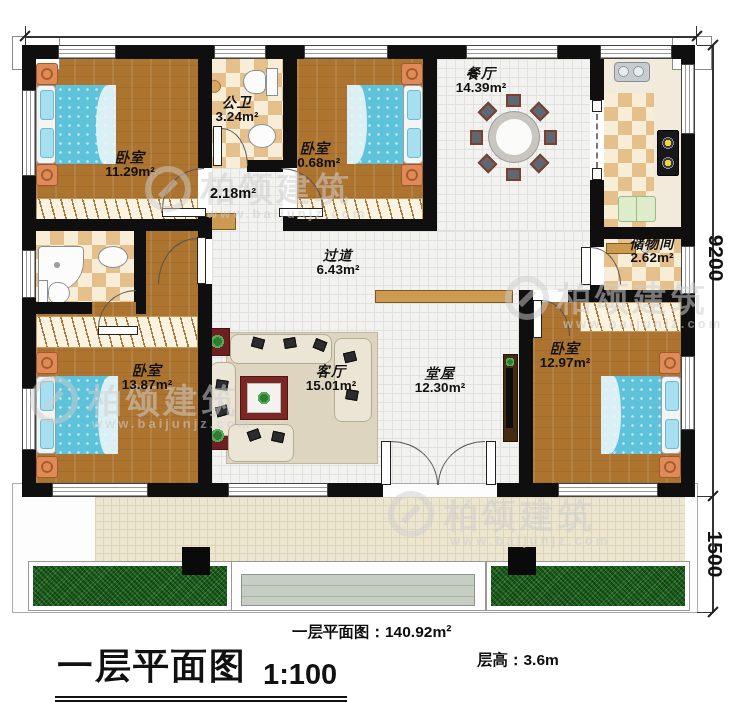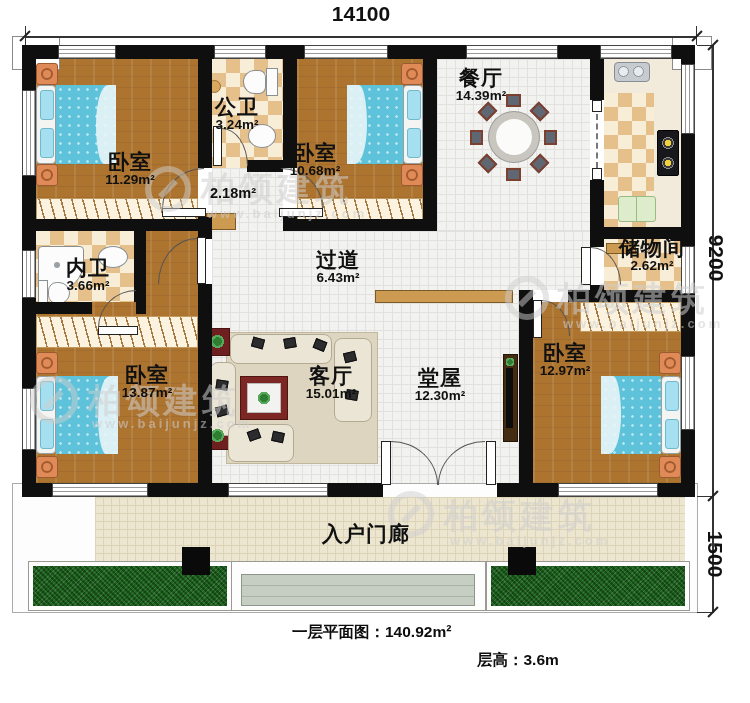--- a/index.html
+++ b/index.html
@@ -49,21 +49,21 @@
     background-image:radial-gradient(rgba(255,255,255,0.55) 1px,transparent 1.6px);background-size:9px 9px;z-index:2;}
   .fold{background:#e9f5f7;opacity:0.9;z-index:2;}
   .sofa{background:#ebe5d6;border:1px solid #b3aa93;border-radius:8px;z-index:2;}
   .cushion{background:#2c2c2e;border:1px solid #111;z-index:3;}
   .redtab{background:#6e1f1f;border:1px solid #491111;z-index:2;}
   .plantdot{background:radial-gradient(circle,#2f7d33 0 40%,#57a85b 40% 62%,transparent 62%);z-index:3;}
   .chair{width:15px;height:13px;background:#5f6872;border:2px solid #7c4030;z-index:2;}
   .white-fix{background:#fcfcfc;border:1px solid #8a8f92;z-index:2;}
   
   .rlabel{z-index:7;text-align:center;font-weight:bold;color:#101010;line-height:1.1;}
-  .rname{display:block;font-size:21px;letter-spacing:1px;}
+  .rname{display:block;font-size:14px;letter-spacing:1px;font-style:italic;}
   .rarea{display:block;font-size:13.5px;}
   .dimtext{z-index:7;font-size:21px;font-weight:bold;color:#111;text-align:center;}
   .dimline{background:#333;z-index:6;}
   .tick{width:14px;height:2px;background:#222;transform:rotate(-45deg);z-index:6;}
   .statline{z-index:7;font-size:15.5px;font-weight:bold;color:#0d0d0d;white-space:nowrap;}
   .title-row{z-index:7;display:inline-flex;align-items:flex-end;gap:16px;border-bottom:6px double #111;padding:0 10px 5px 2px;}
   .title-main{font-size:36px;font-weight:bold;color:#111;letter-spacing:2px;}
   .title-scale{font-size:29px;font-weight:bold;color:#111;}
   
   .wm{z-index:5;color:rgba(205,205,205,0.55);pointer-events:none;}
@@ -317,67 +317,65 @@
     <span class="rarea">10.68m²</span>
   </div>
   <div class="abs rlabel" style="left:426px;top:66px;width:110px">
     <span class="rname">餐厅</span>
     <span class="rarea">14.39m²</span>
   </div>
   <div class="abs rlabel" style="left:597px;top:236px;width:110px">
     <span class="rname">储物间</span>
     <span class="rarea">2.62m²</span>
   </div>
-  <div class="abs rlabel" style="left:33px;top:256px;width:110px">
-    <span class="rname">内卫</span>
-    <span class="rarea">3.66m²</span>
-  </div>
   <div class="abs rlabel" style="left:283px;top:248px;width:110px">
     <span class="rname">过道</span>
     <span class="rarea">6.43m²</span>
   </div>
   <div class="abs rlabel" style="left:92px;top:363px;width:110px">
     <span class="rname">卧室</span>
     <span class="rarea">13.87m²</span>
   </div>
   <div class="abs rlabel" style="left:276px;top:364px;width:110px">
     <span class="rname">客厅</span>
     <span class="rarea">15.01m²</span>
   </div>
   <div class="abs rlabel" style="left:385px;top:366px;width:110px">
     <span class="rname">堂屋</span>
     <span class="rarea">12.30m²</span>
   </div>
   <div class="abs rlabel" style="left:510px;top:341px;width:110px">
     <span class="rname">卧室</span>
     <span class="rarea">12.97m²</span>
   </div>
-  <div class="abs rlabel" style="left:306px;top:522px;width:120px">
-    <span class="rname">入户门廊</span>
-  </div>
-
-  <div class="abs dimtext" style="left:296px;top:2px;width:130px">14100</div>
+
   <div class="abs dimline" style="left:25px;top:36px;width:672px;height:2px"></div>
   <div class="abs dimline" style="left:25px;top:26px;width:1px;height:19px"></div>
   <div class="abs dimline" style="left:696px;top:26px;width:1px;height:19px"></div>
   <div class="abs tick" style="left:18px;top:35px"></div>
   <div class="abs tick" style="left:690px;top:35px"></div>
 
   <div class="abs dimline" style="left:712px;top:45px;width:2px;height:452px"></div>
   <div class="abs dimline" style="left:697px;top:45px;width:16px;height:1px"></div>
   <div class="abs dimline" style="left:697px;top:496px;width:16px;height:1px"></div>
   <div class="abs tick" style="left:706px;top:44px"></div>
   <div class="abs tick" style="left:706px;top:495px"></div>
   <div class="abs dimtext" style="left:671px;top:246px;width:90px;height:24px;transform:rotate(90deg)">9200</div>
 
   <div class="abs dimline" style="left:712px;top:497px;width:2px;height:116px"></div>
   <div class="abs dimline" style="left:697px;top:612px;width:16px;height:1px"></div>
   <div class="abs tick" style="left:706px;top:611px"></div>
   <div class="abs dimtext" style="left:676px;top:543px;width:80px;height:22px;transform:rotate(90deg)">1500</div>
 
+  <div class="abs" style="left:55px;top:642px;z-index:7">
+    <div class="title-row">
+      <span class="title-main">一层平面图</span>
+      <span class="title-scale">1:100</span>
+    </div>
+  </div>
 
   <div class="abs statline" style="left:292px;top:622px">
     <span>一层平面图：</span><span>140.92m²</span>
   </div>
   <div class="abs statline" style="left:477px;top:650px">
     <span>层高：</span><span>3.6m</span>
   </div>
 
 </div>
 

